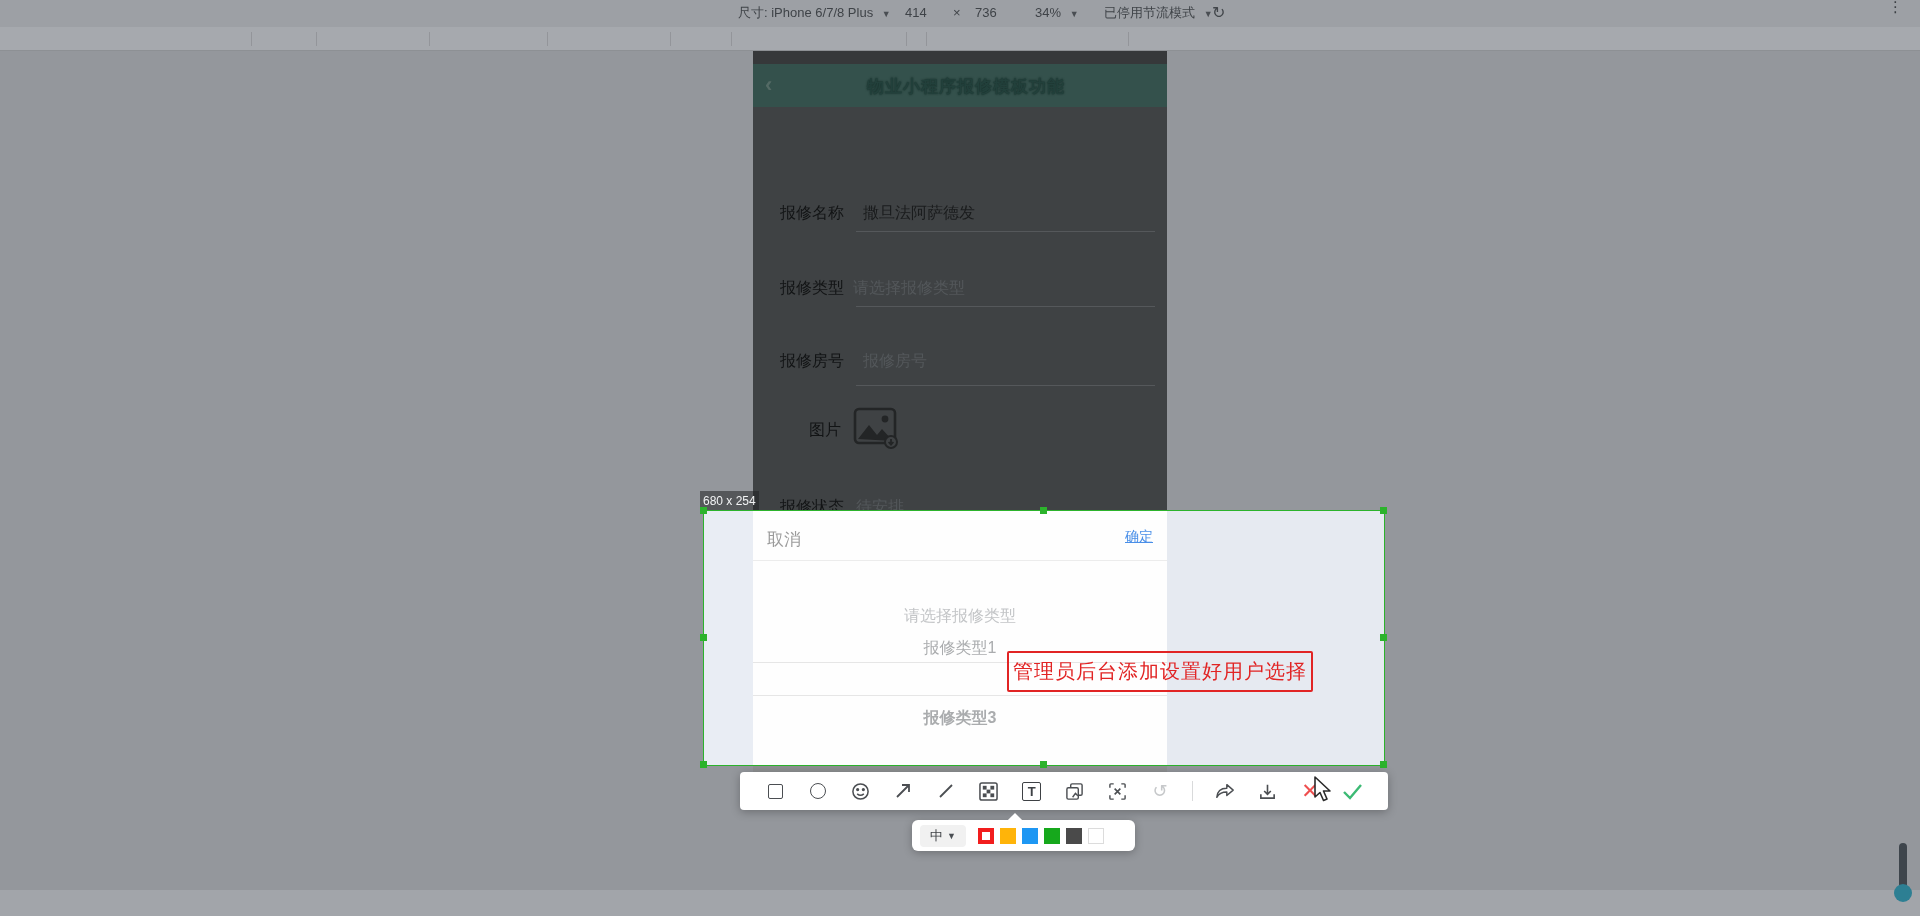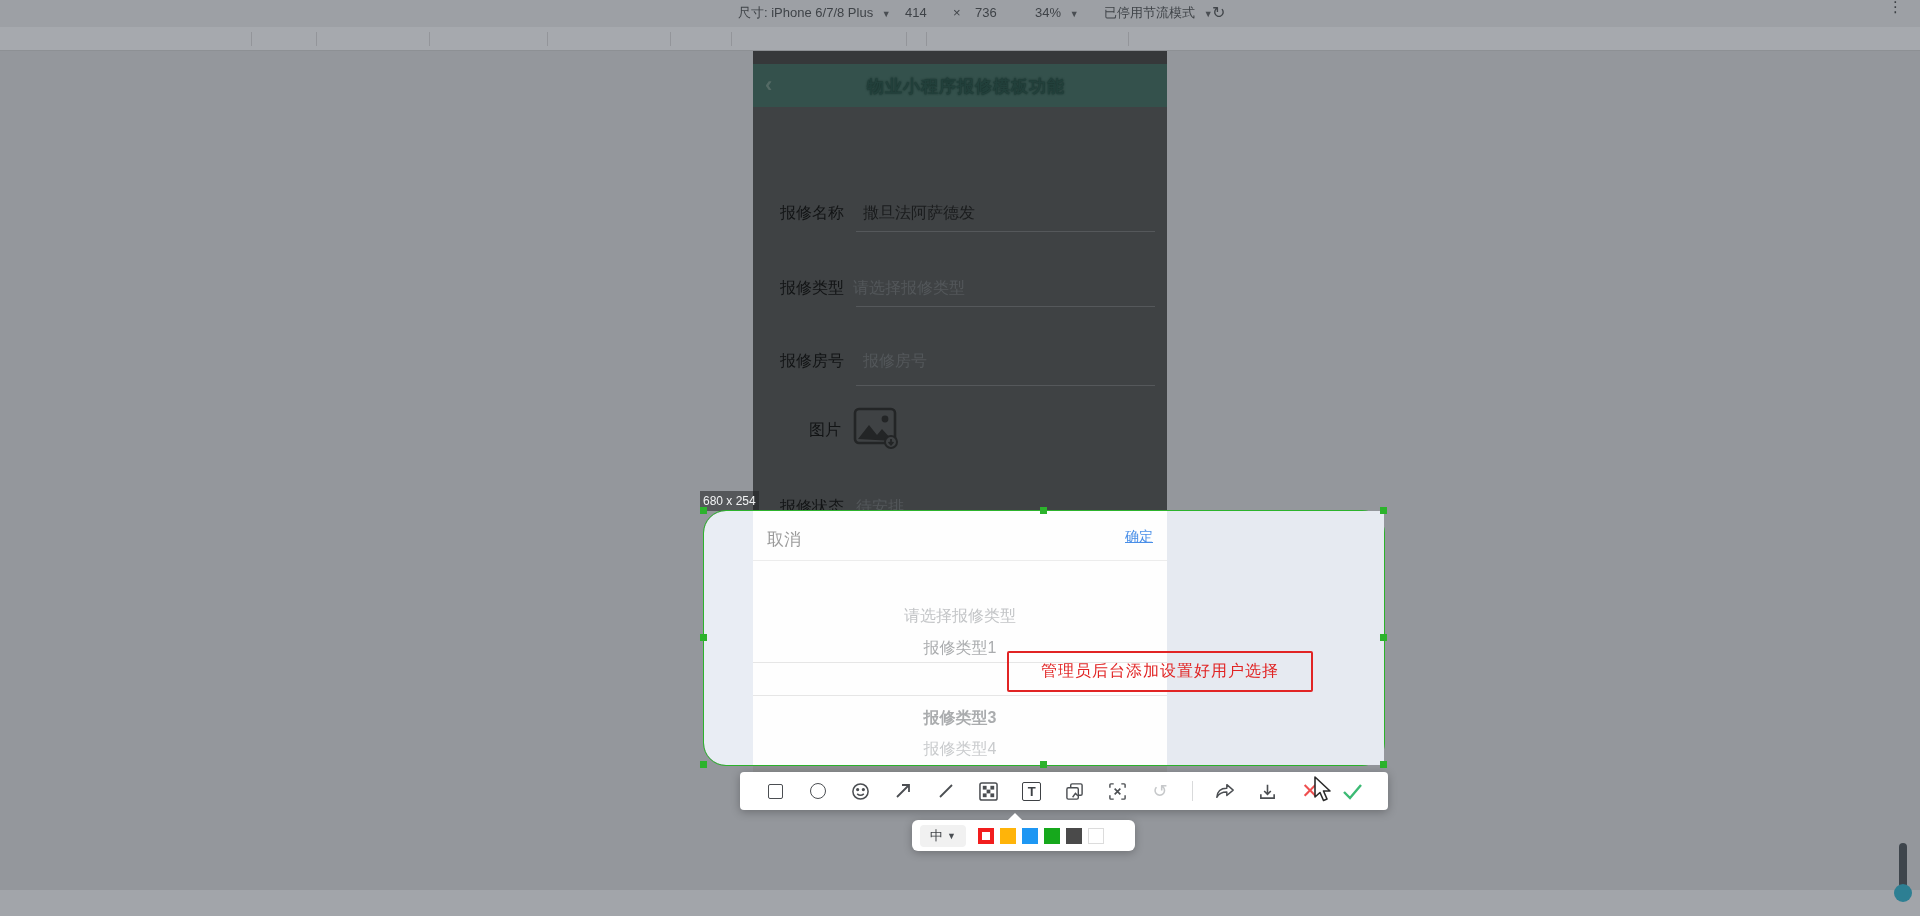--- a/index.html
+++ b/index.html
@@ -47,21 +47,21 @@
   .opt-dim  { color:#aaacae; }
   .opt-sel  { color:#2d3033; font-weight:500; font-size:17px; }
   .opt-faint{ color:#c9cbcd; }
   .handle { position:absolute; width:7px; height:7px; background:#2cb32c; }
   .size-indicator { position:absolute; left:700px; top:491px; height:20px; line-height:20px; padding:0 3px;
     background:rgba(32,34,36,0.55); color:#f2f3f4; font-size:12px; }
 
   
   .red-box { position:absolute; left:1007px; top:651px; width:306px; height:41px;
     border:2px solid #e12424; border-radius:2px; display:flex; align-items:center; justify-content:center; }
-  .red-box span { font-size:16px; color:#e12424; white-space:nowrap; letter-spacing:1px;text-align:right; }
+  .red-box span { font-size:20px; color:#e12424; white-space:nowrap; letter-spacing:1px;text-align:right; }
 
   
   .anno-toolbar { position:absolute; left:740px; top:772px; width:648px; height:38px; background:#ffffff;
     border-radius:4px; box-shadow:0 2px 10px rgba(0,0,0,0.28); display:flex; align-items:center;
     justify-content:space-between; padding:0 24px; }
   .tool { width:22px; height:22px; display:flex; align-items:center; justify-content:center;
     color:#4b4e52; font-size:18px; cursor:pointer; }
   .tool svg { display:block; }
   .tool-rect-shape { width:15px; height:15px; border:1.6px solid #4b4e52; border-radius:2px; }
   .tool-circle-shape { width:16px; height:16px; border:1.6px solid #4b4e52; border-radius:50%; }
@@ -159,32 +159,31 @@
       </div>
 
       <div class="form-label" style="top:390px;">报修状态</div>
       <div class="form-placeholder" style="left:103px; top:390px;">待安排</div>
       <div class="form-line" style="top:418px;"></div>
     </div>
   </div>
 
   <div class="size-indicator">680 x 254</div>
 
-  <div class="selection" style="outline-color: rgb(44, 179, 44); border-radius: 22px;">
+  <div class="selection" style="outline-color: rgb(44, 179, 44);">
     <div class="sel-right"></div>
     <div class="picker">
       <div class="picker-cancel">取消</div>
       <div class="picker-confirm" style="color: rgb(74, 143, 232);">确定</div>
       <div class="picker-divider"></div>
       <div class="ind-line" style="top:151px;"></div>
       <div class="ind-line" style="top:184px;"></div>
       <div class="opt opt-ph" style="top:95px;">请选择报修类型</div>
       <div class="opt opt-dim" style="top:127px;">报修类型1</div>
       <div class="opt opt-dim" style="top:197px;font-weight:bold;">报修类型3</div>
-      <div class="opt opt-faint" style="top:228px;">报修类型4</div>
     </div>
 
     <div class="handle" style="left:-4px;  top:-4px;"></div>
     <div class="handle" style="left:336px; top:-4px;"></div>
     <div class="handle" style="left:676px; top:-4px;"></div>
     <div class="handle" style="left:-4px;  top:123px;"></div>
     <div class="handle" style="left:676px; top:123px;"></div>
     <div class="handle" style="left:-4px;  top:250px;"></div>
     <div class="handle" style="left:336px; top:250px;"></div>
     <div class="handle" style="left:676px; top:250px;"></div>

